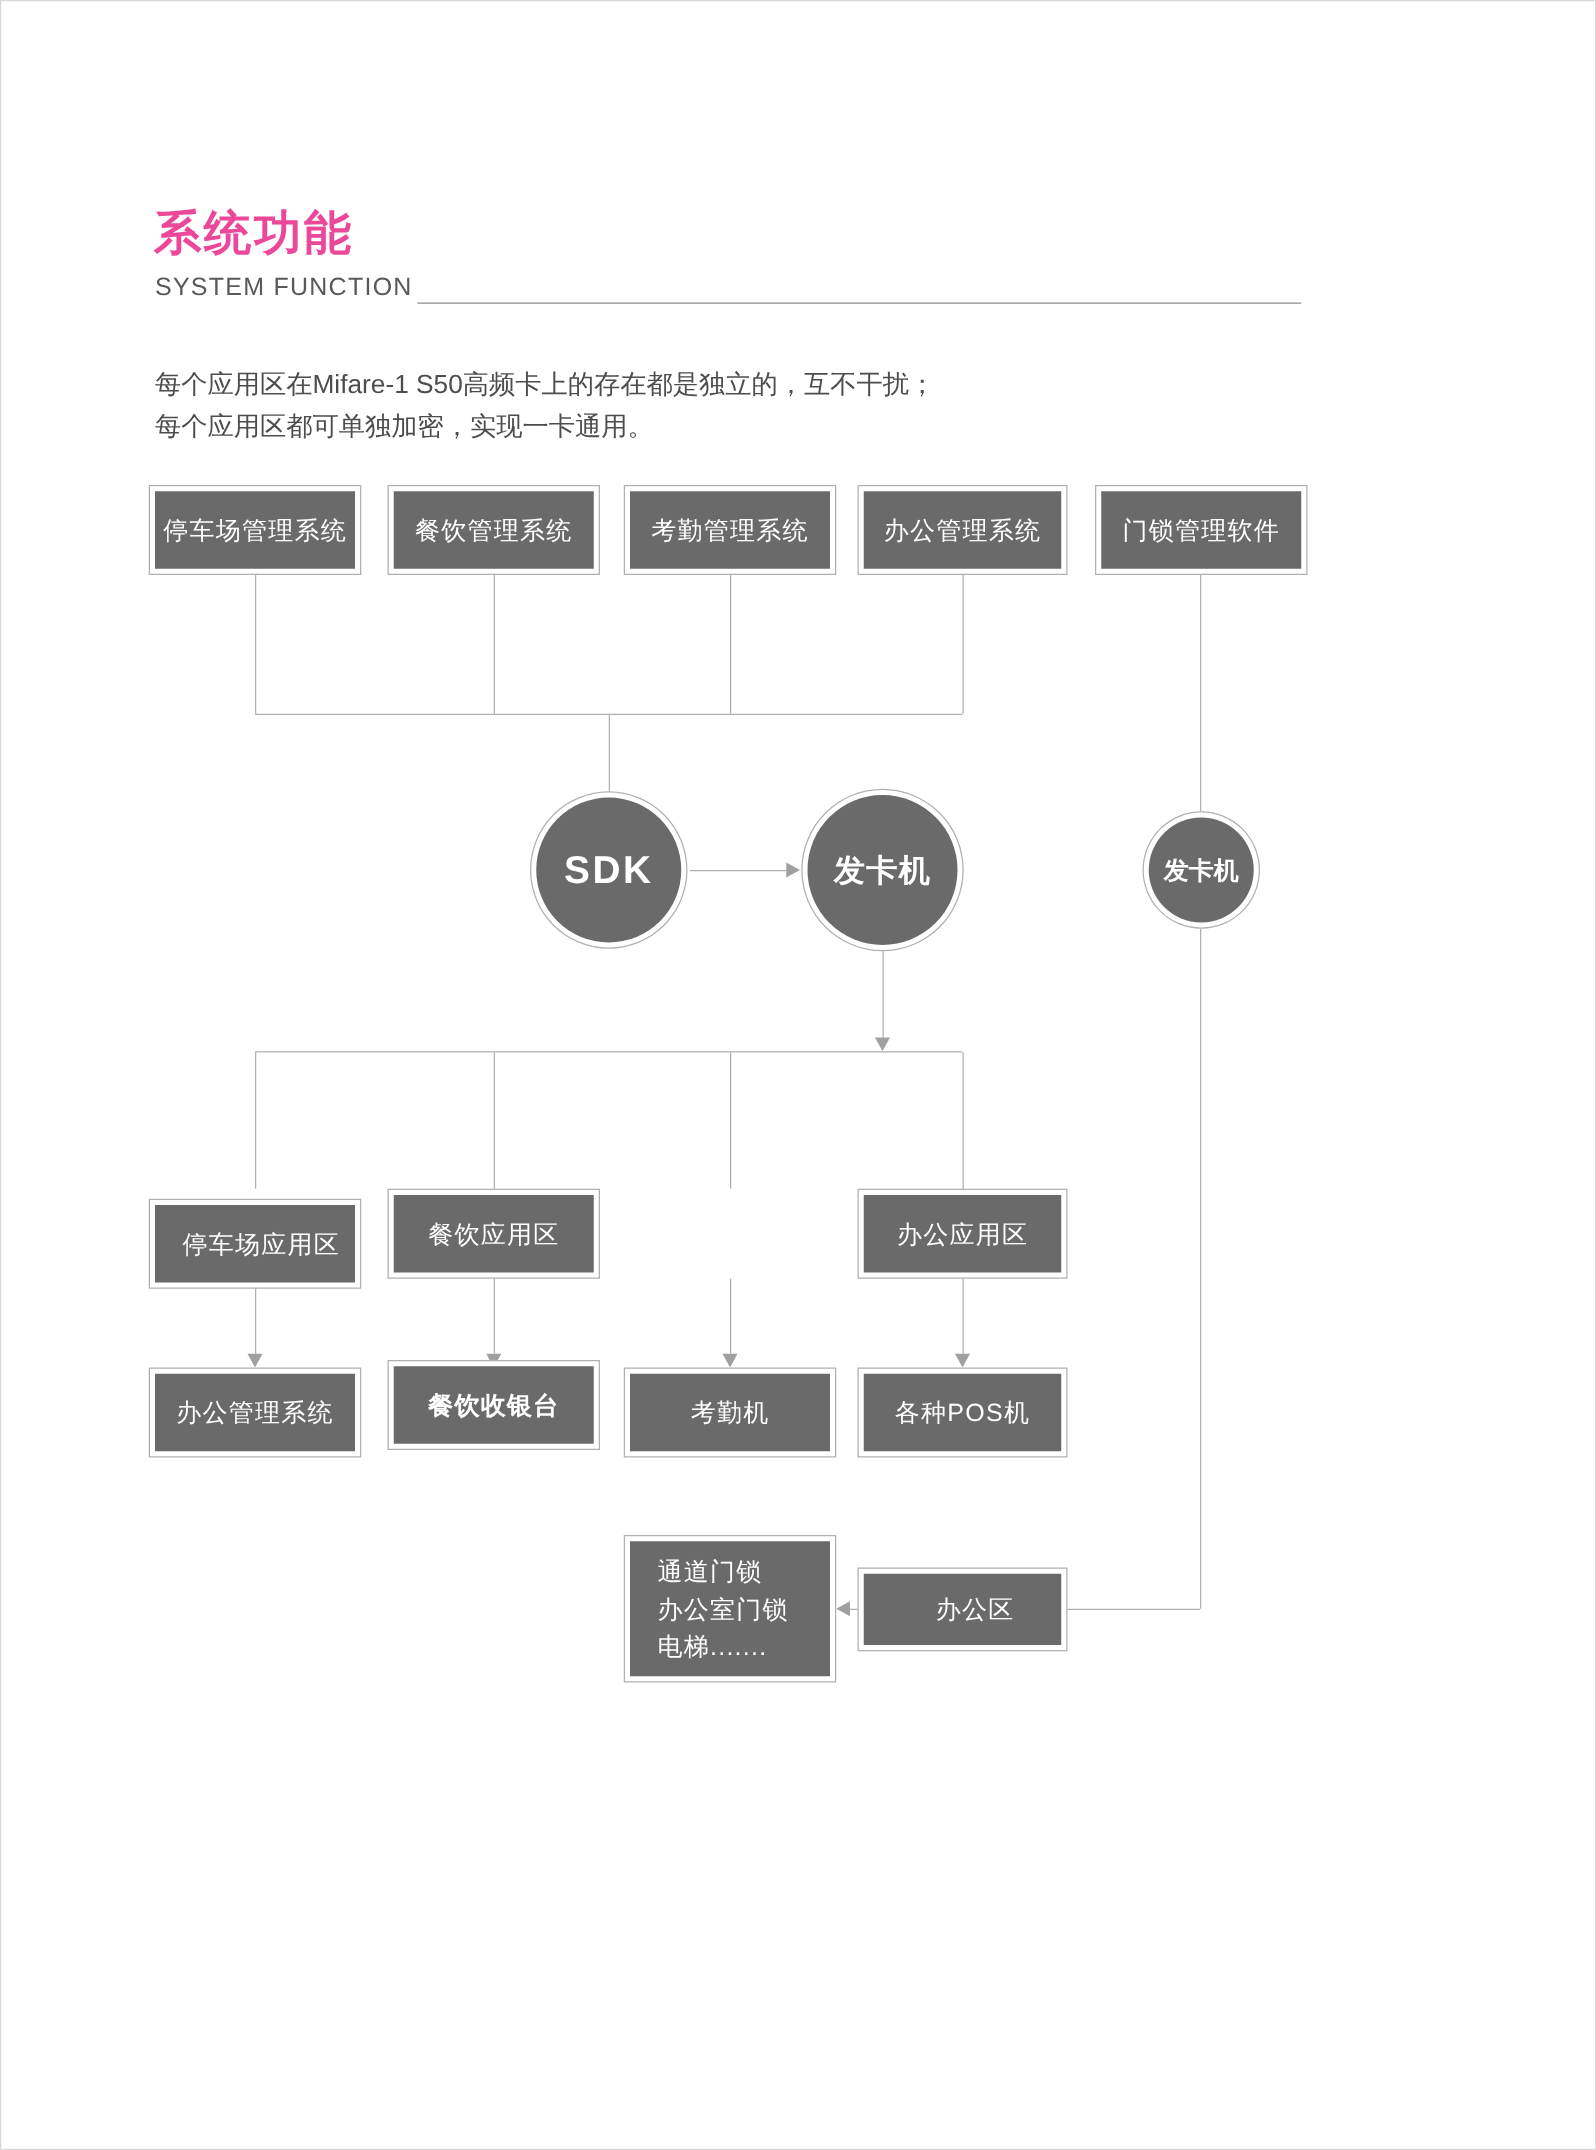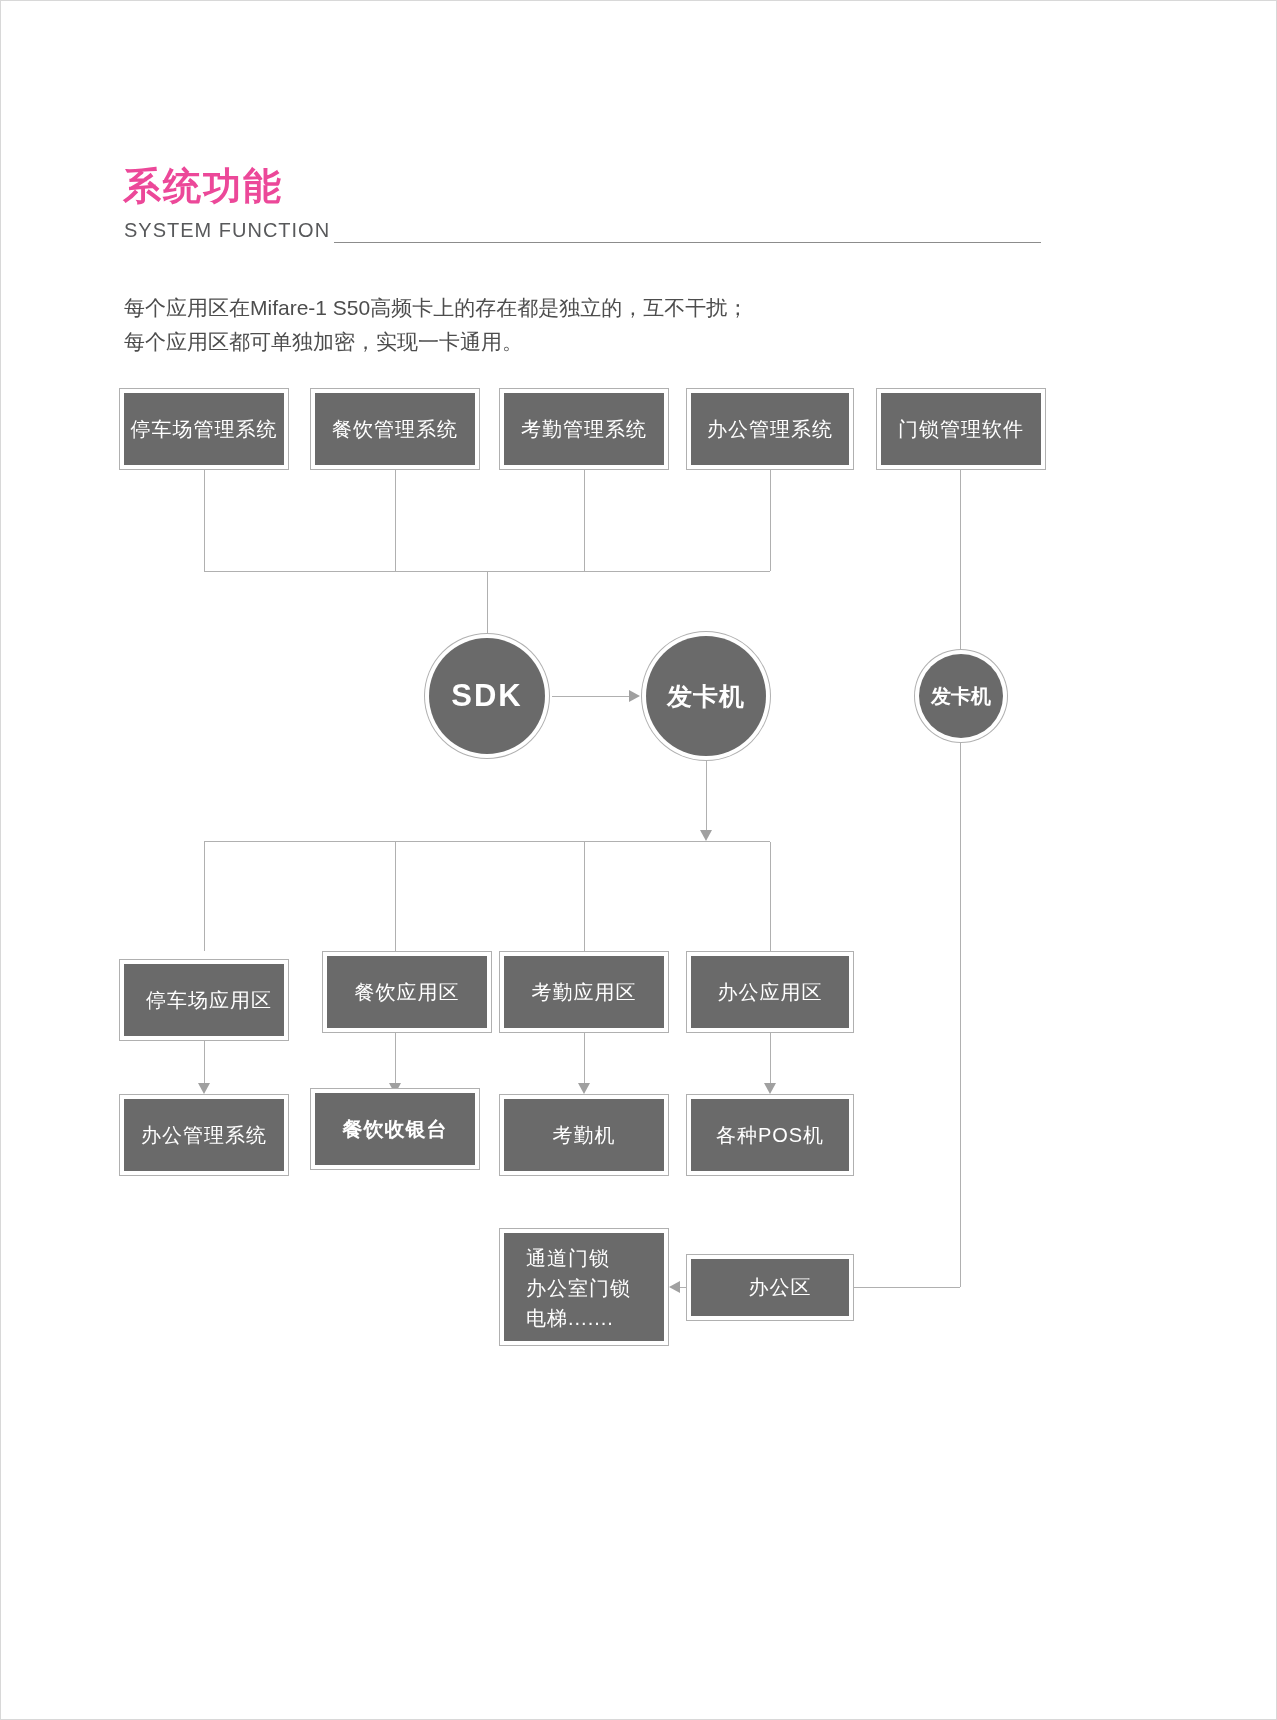--- a/index.html
+++ b/index.html
@@ -18,21 +18,21 @@
     font-size:20px; color:#58595b; letter-spacing:1px;
   }
   .subtitle-line {
     position:absolute; left:333px; top:241px; width:707px; height:1px; background:#8c8c8c;
   }
   .desc {
     position:absolute; left:123px; top:290px;
     font-size:21px; color:#4d4d4d; line-height:34px;
   }
   .dbox {
-    position:absolute; height:72px; background:#6a6a6a; color:#ffffff;
+    position:absolute; height:62px; background:#6a6a6a; color:#ffffff;
     display:flex; align-items:center; justify-content:center;
     font-size:20px; letter-spacing:1px;
     box-shadow:0 0 0 4px #ffffff, 0 0 0 5px #b0b0b0;
   }
   .lockbox {
     position:absolute; left:503px; top:1232px; width:160px; height:108px;
     background:#6a6a6a; color:#ffffff; font-size:20px; line-height:30px;
     padding:10px 0 11px 22px; letter-spacing:1px;
     box-shadow:0 0 0 4px #ffffff, 0 0 0 5px #b0b0b0;
   }
@@ -124,25 +124,22 @@
   <div class="circle main">
     <span>发卡机</span>
   </div>
   <div class="circle small">
     <span>发卡机</span>
   </div>
 
   <div class="dbox" style="left:123px; top:963px; width:160px;padding-left:10px;">
     <span>停车场应用区</span>
   </div>
-  <div class="dbox" style="left:314px; top:955px; width:160px;margin-left:12px;">
+  <div class="dbox" style="left:314px; top:955px; width:160px;">
     <span>餐饮应用区</span>
-  </div>
-  <div class="dbox" style="left:503px; top:955px; width:160px;">
-    <span>考勤应用区</span>
   </div>
   <div class="dbox" style="left:690px; top:955px; width:158px;">
     <span>办公应用区</span>
   </div>
 
   <div class="dbox" style="left:123px; top:1098px; width:160px;">
     <span>办公管理系统</span>
   </div>
   <div class="dbox" style="left:314px; top:1092px; width:160px;font-weight:bold;">
     <span>餐饮收银台</span>

